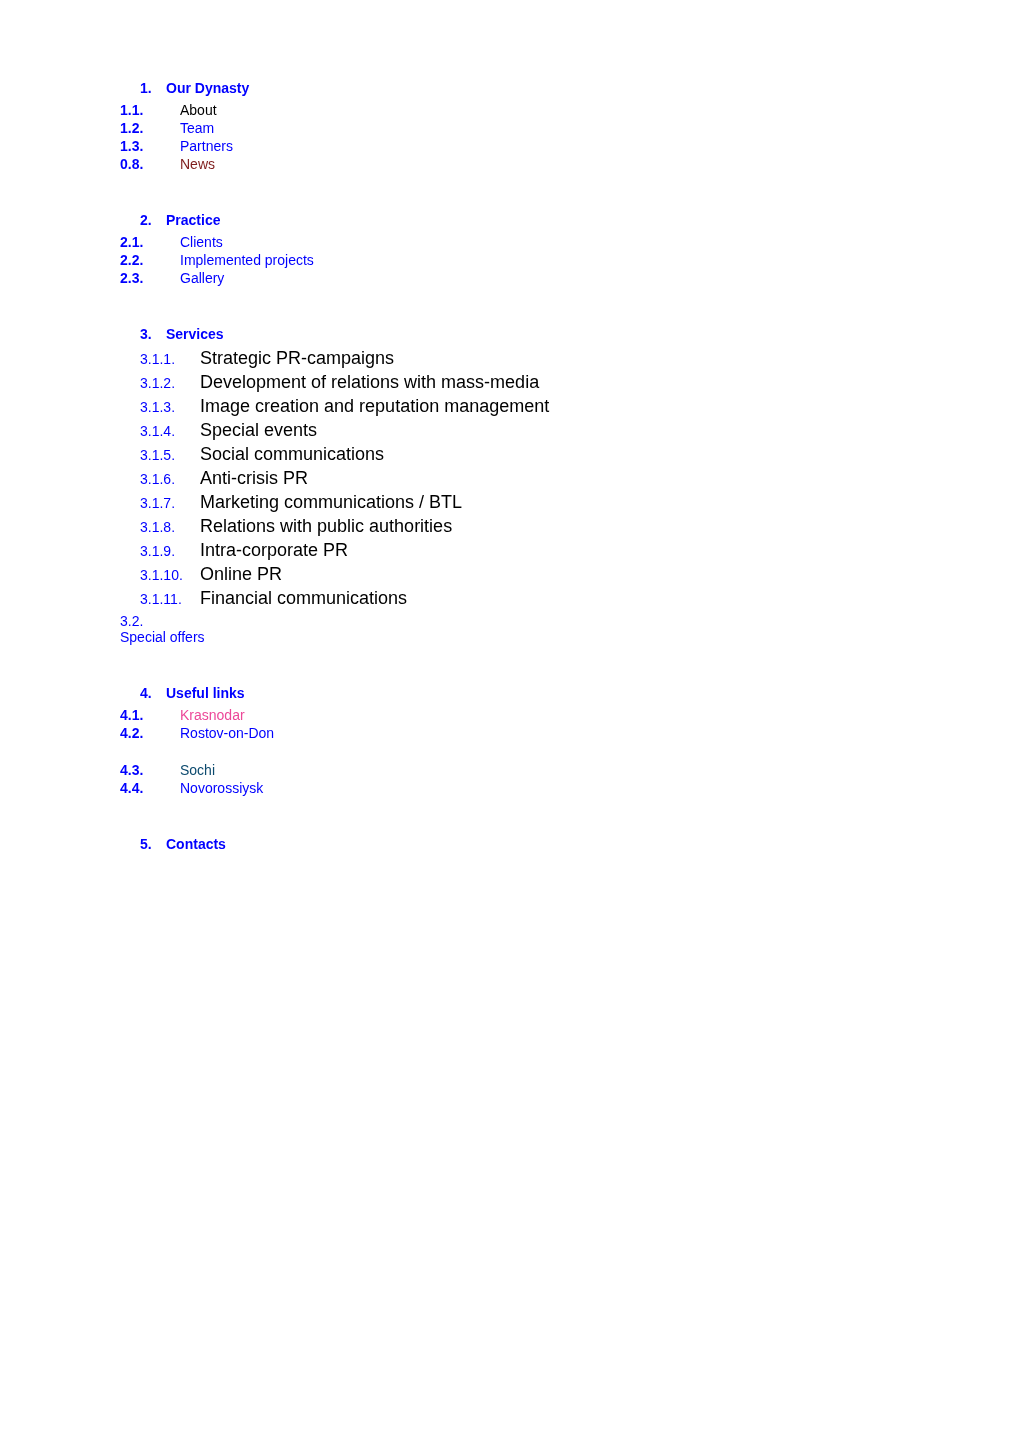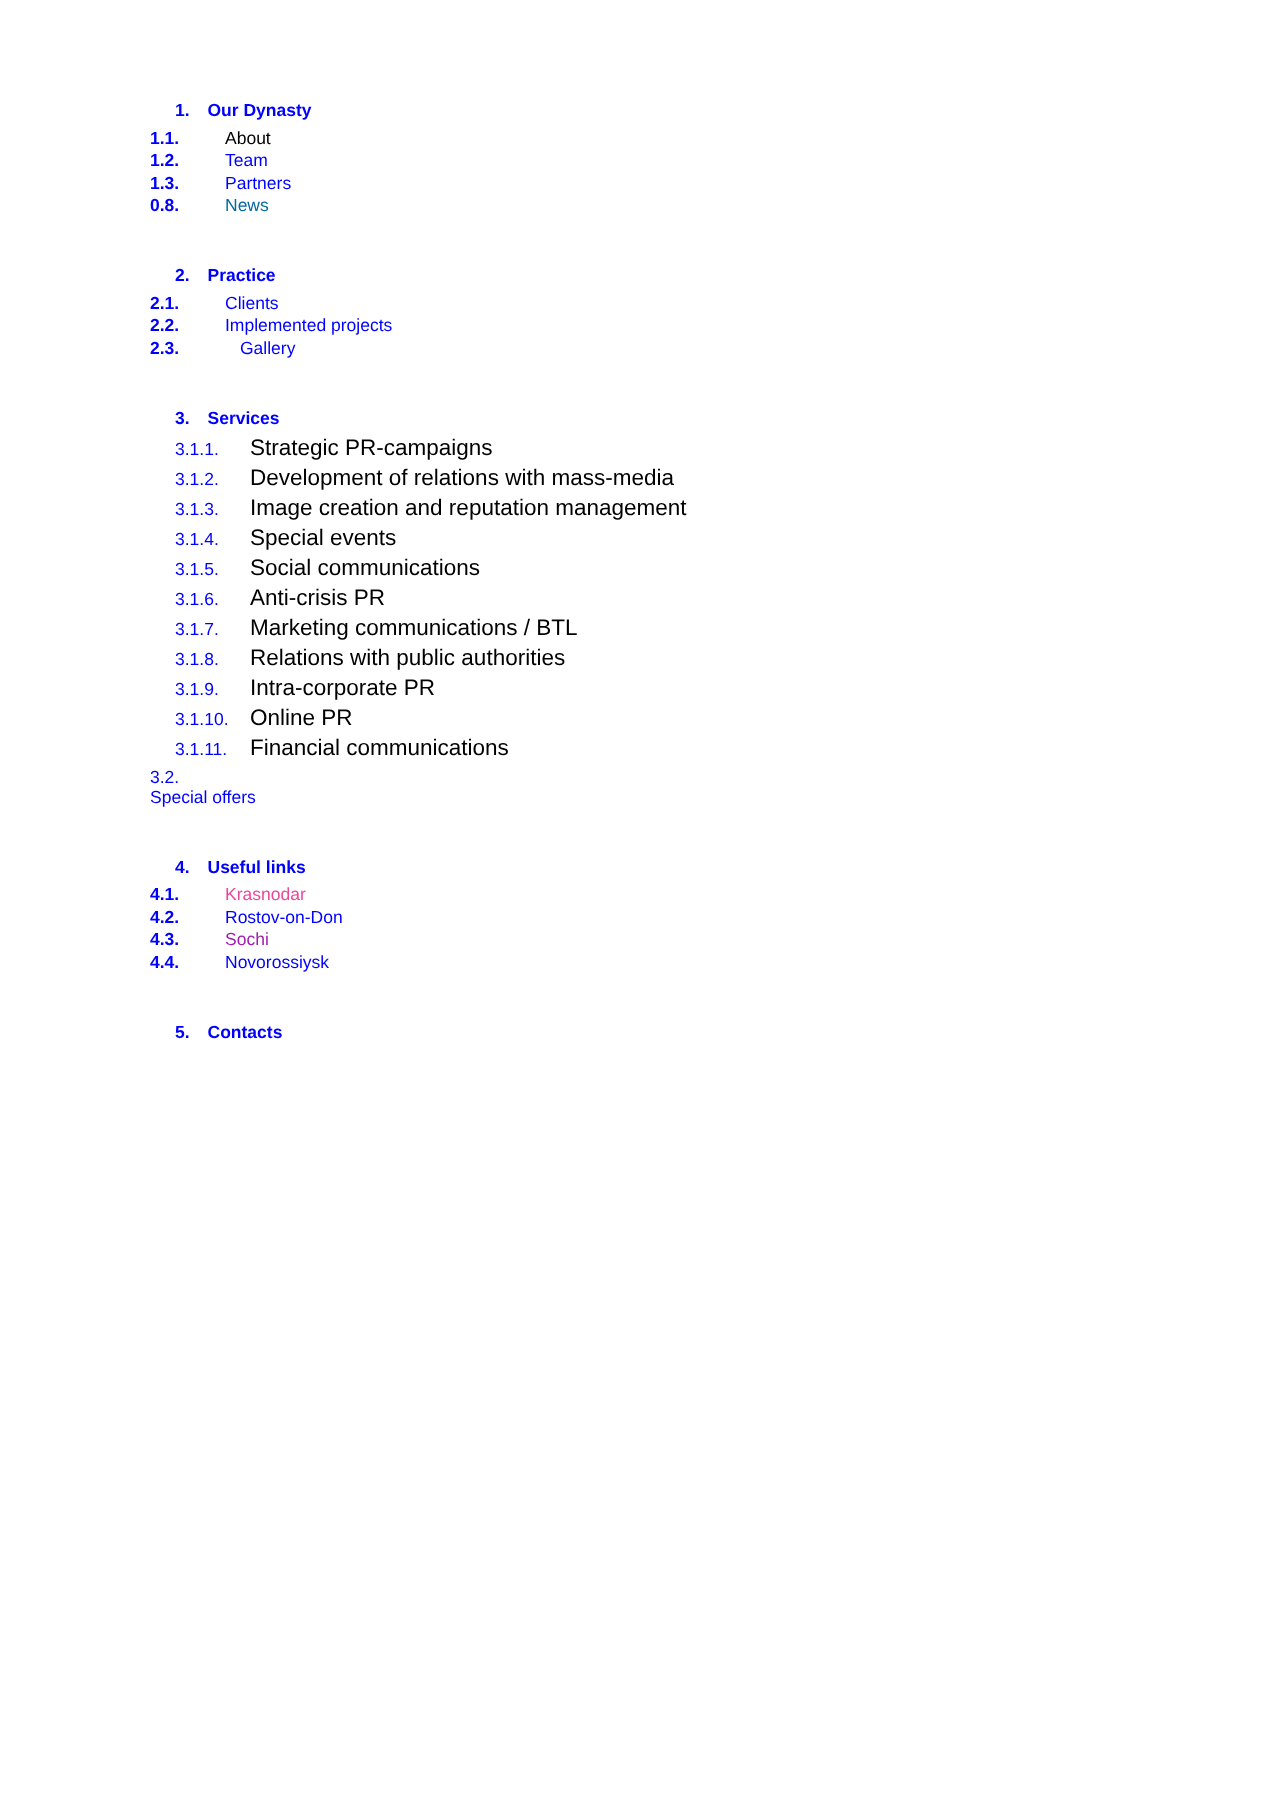--- a/index.html
+++ b/index.html
@@ -130,42 +130,42 @@
       <div class="sub-item">
         <span class="sub-number">1.2.</span>
         <a class="sub-label" href="#" style="color:#0000ff;text-decoration:none;">Team</a>
       </div>
       <div class="sub-item">
         <span class="sub-number">1.3.</span>
         <a class="sub-label" href="#" style="color:#0000ff;text-decoration:none;">Partners</a>
       </div>
       <div class="sub-item">
         <span class="sub-number">0.8.</span>
-        <a class="sub-label" href="#" style="color:#0369a1;text-decoration:none;">News</a>
+        <a class="sub-label" href="#" style="color:#7f1d1d;text-decoration:none;">News</a>
       </div>
     </div>
   </div>
 
   <div class="section">
     <div class="section-header">
       <span class="section-number">2.</span>
       <span class="section-title">Practice</span>
     </div>
     <div class="sub-items">
       <div class="sub-item">
         <span class="sub-number">2.1.</span>
         <a class="sub-label" href="#" style="color:#0000ff;text-decoration:none;">Clients</a>
       </div>
       <div class="sub-item">
         <span class="sub-number">2.2.</span>
         <a class="sub-label" href="#" style="color:#0000ff;text-decoration:none;">Implemented projects</a>
       </div>
       <div class="sub-item">
         <span class="sub-number">2.3.</span>
-        <a class="sub-label" href="#" style="color:#0000ff;text-decoration:none;margin-left:12px;">Gallery</a>
+        <a class="sub-label" href="#" style="color:#0000ff;text-decoration:none;">Gallery</a>
       </div>
     </div>
   </div>
 
   <div class="section">
     <div class="section-header">
       <span class="section-number">3.</span>
       <span class="section-title">Services</span>
     </div>
     <div class="sub-items">
@@ -230,21 +230,21 @@
       <div class="sub-item">
         <span class="sub-number">4.1.</span>
         <a class="sub-label" href="#" style="color:#ec4899;text-decoration:none;">Krasnodar</a>
       </div>
       <div class="sub-item">
         <span class="sub-number">4.2.</span>
         <a class="sub-label" href="#" style="color:#0000ff;text-decoration:none;">Rostov-on-Don</a>
       </div>
       <div class="sub-item">
         <span class="sub-number">4.3.</span>
-        <a class="sub-label" href="#" style="color:#a21caf;text-decoration:none;">Sochi</a>
+        <a class="sub-label" href="#" style="color:#0c4a6e;text-decoration:none;margin-top:19px;">Sochi</a>
       </div>
       <div class="sub-item">
         <span class="sub-number">4.4.</span>
         <a class="sub-label" href="#" style="color:#0000ff;text-decoration:none;">Novorossiysk</a>
       </div>
     </div>
   </div>
 
   <div class="section">
     <div class="section-header">

